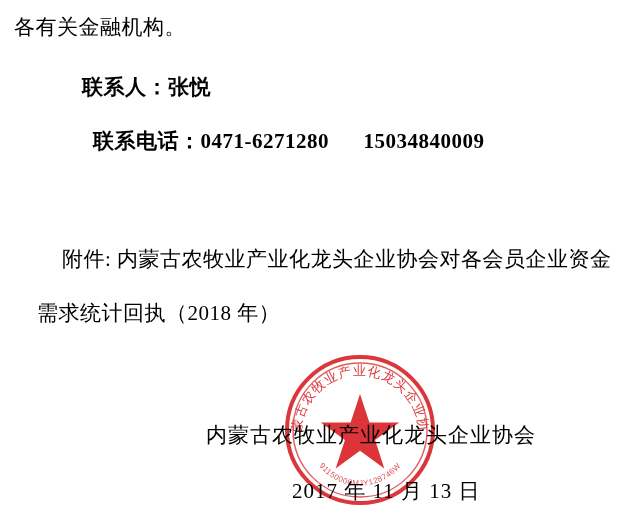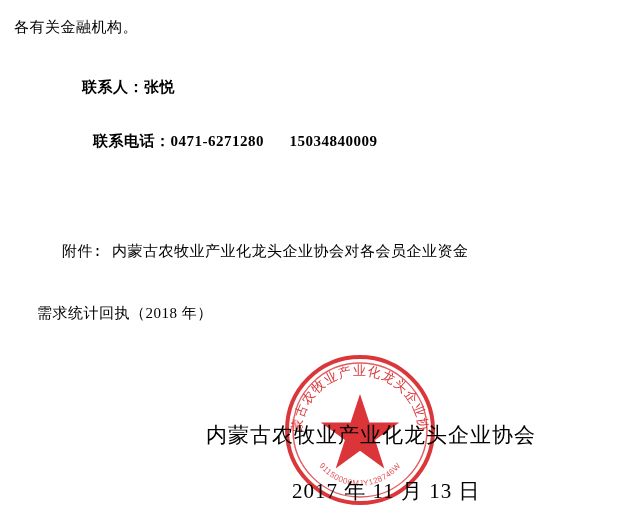--- a/index.html
+++ b/index.html
@@ -16,21 +16,21 @@
     position: relative;
   }
   .page {
     position: relative;
     width: 640px;
     height: 525px;
     box-sizing: border-box;
     padding: 0;
   }
   .line {
-    font-size: 15px;
+    font-size: 21px;
     line-height: 30px;
     letter-spacing: 0.5px;
     white-space: pre;
   }
   .indent1 {
     text-indent: 0;
   }
   #line-closing {
     position: absolute;
     left: 14px;
@@ -45,22 +45,21 @@
   #line-contact-phone {
     position: absolute;
     left: 82px;
     top: 126px;
     font-weight: bold;
     margin-left: 11px;
   }
   #line-attach-1 {
     position: absolute;
     left: 62px;
-    top: 238px;
-    font-family: Liberation Mono, monospace;
+    top: 244px;
   }
   #line-attach-2 {
     position: absolute;
     left: 14px;
     top: 298px;
     margin-left: 23px;
   }
   #line-org-name {
     position: absolute;
     left: 206px;

